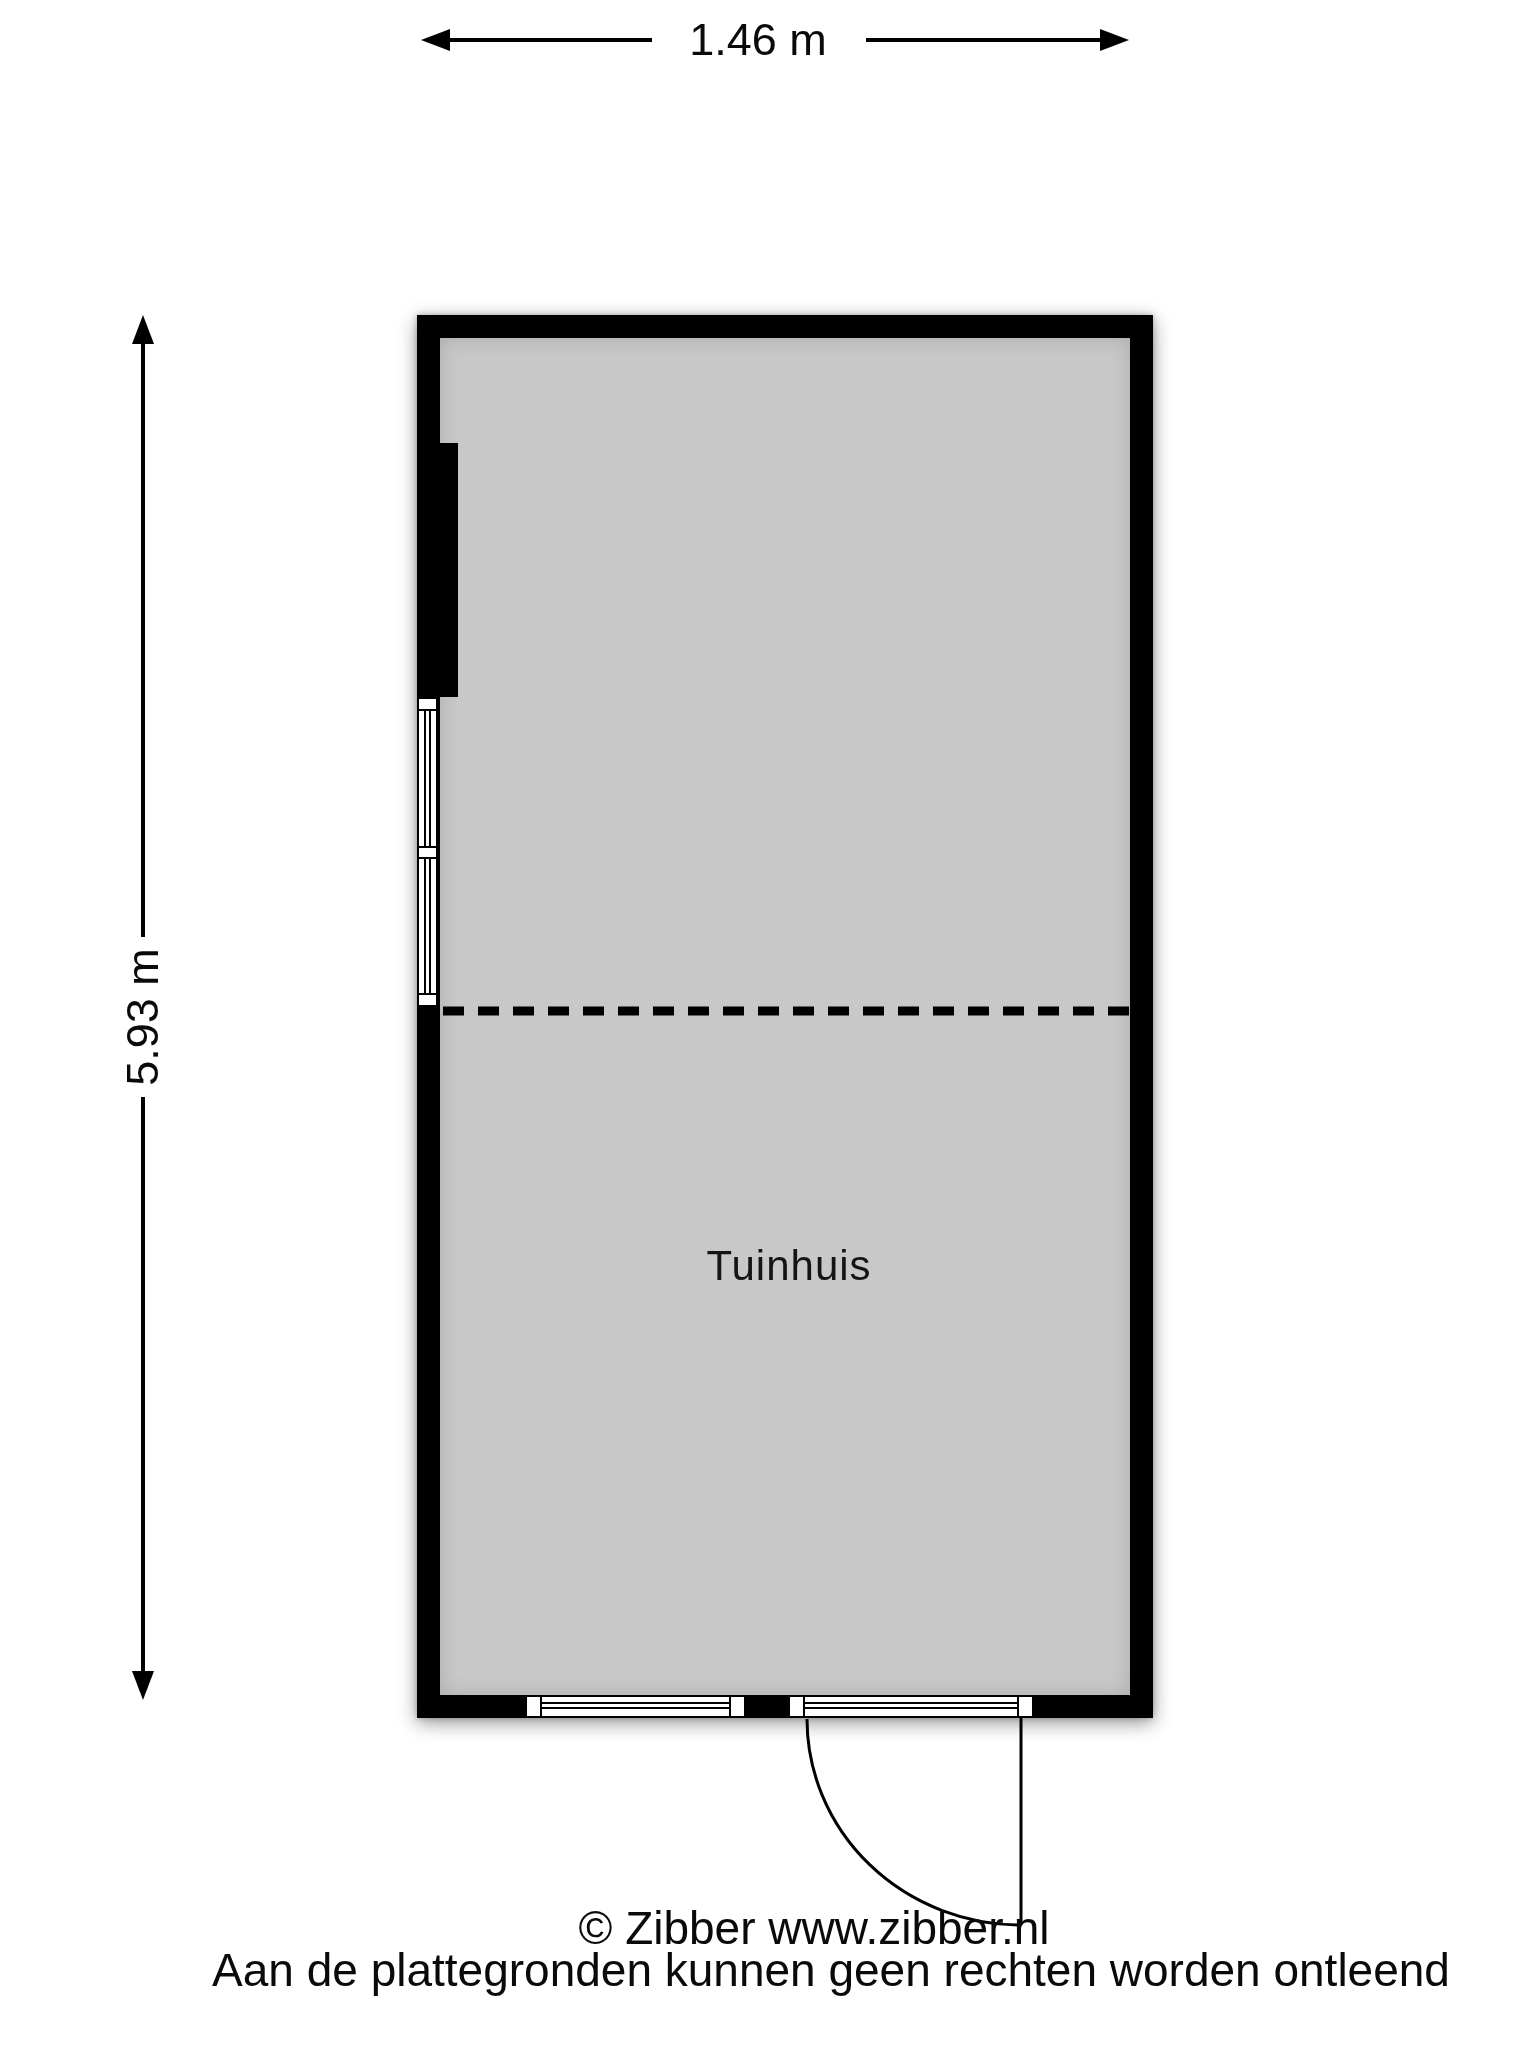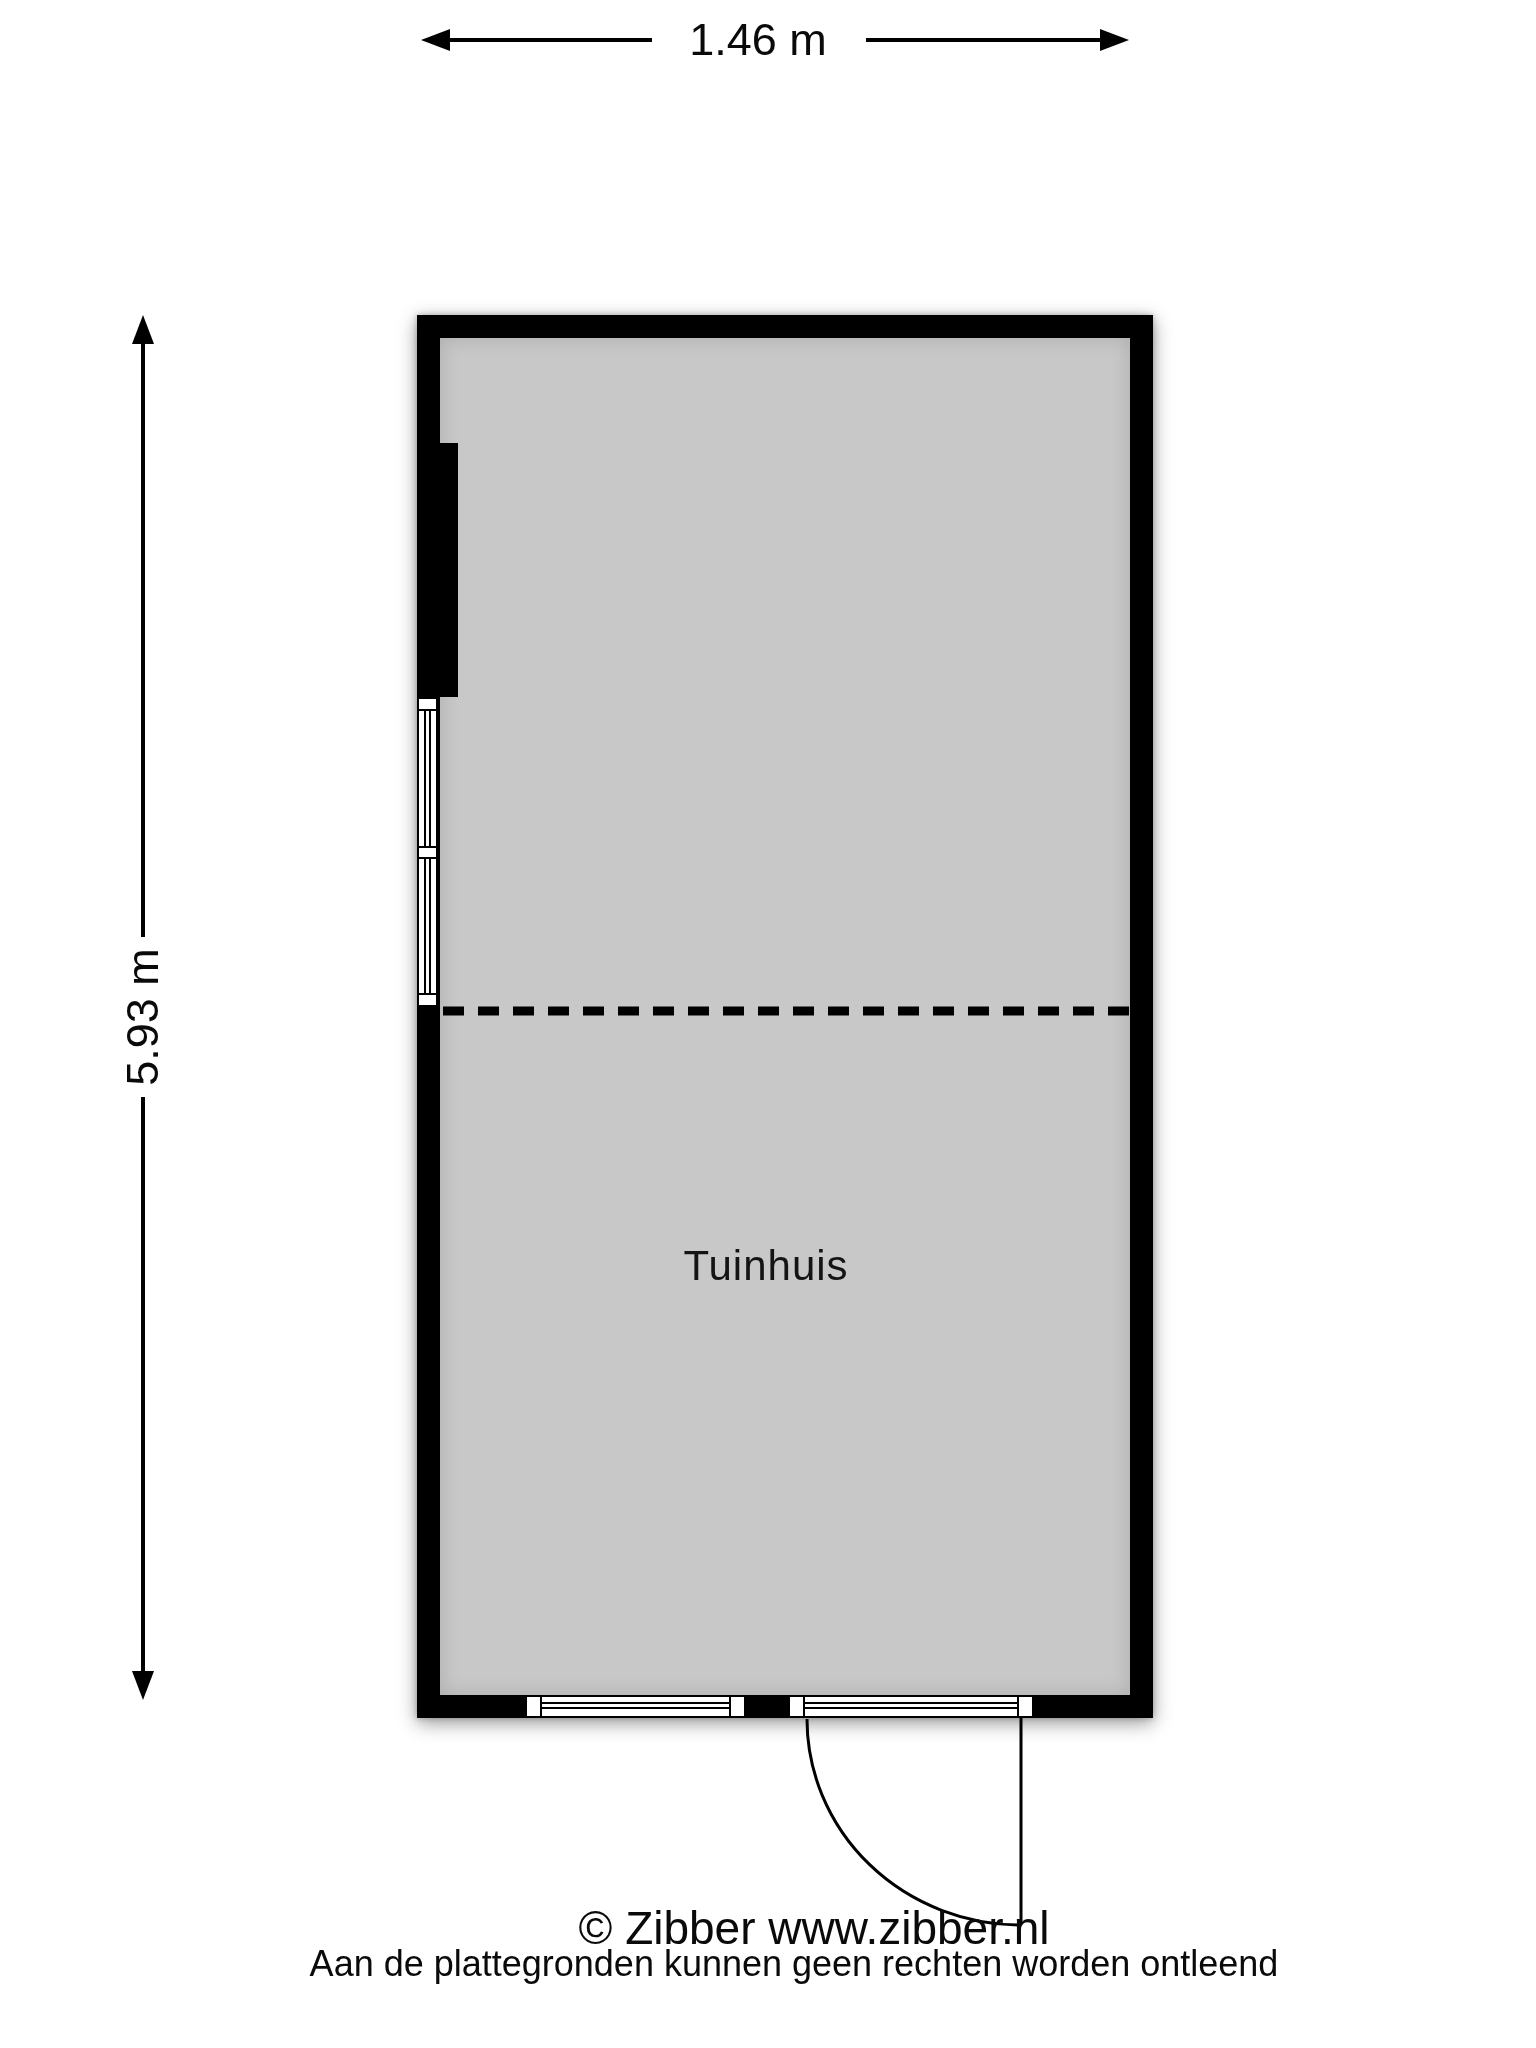--- a/index.html
+++ b/index.html
@@ -52,22 +52,22 @@
   .mullion-h { position:absolute; left:0; right:0; top:5px; height:7px;
                border-top:2px solid #000; border-bottom:2px solid #000; box-sizing:border-box; }
 
   
   #linework { position:absolute; left:0; top:0; width:1536px; height:2048px; pointer-events:none; }
 
   
   .label { position:absolute; white-space:nowrap; color:#0a0a0a; }
   #dim-width-label  { left:758px; top:40px;  transform:translate(-50%,-50%); font-size:45px; }
   #dim-height-label { left:143px; top:1017px; transform:translate(-50%,-50%) rotate(-90deg); font-size:45px; }
-  #room-label       { left:766px; top:1266px; transform:translate(-50%,-50%); font-size:42px; letter-spacing:1px; color:#141414; }
-  #footer-disclaimer { left:794px; top:1943px; transform:translateX(-50%); font-size:36px; }
+  #room-label       { left:789px; top:1266px; transform:translate(-50%,-50%); font-size:42px; letter-spacing:1px; color:#141414; }
+  #footer-disclaimer { left:831px; top:1943px; transform:translateX(-50%); font-size:46px; }
   #footer-copyright  { left:805px; top:1901px; transform:translateX(-50%); font-size:46px;margin-left:9px; }
 </style>
 </head>
 <body>
 
 <div>
 
   <div id="room-outer"></div>
   <div id="room-floor"></div>
   <div id="left-pillar"></div>

